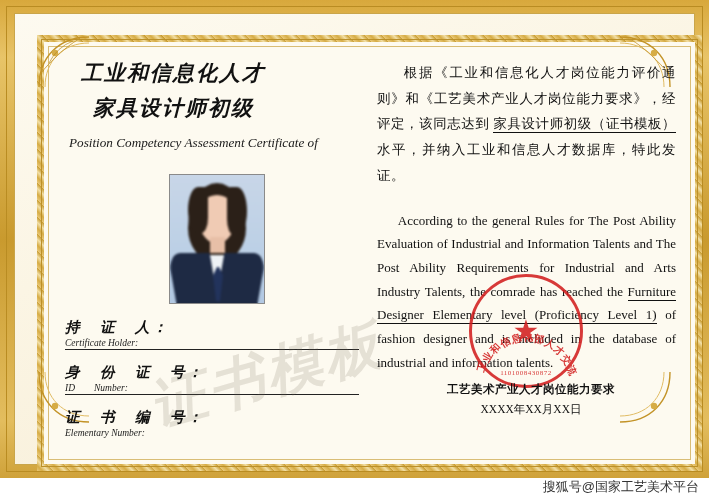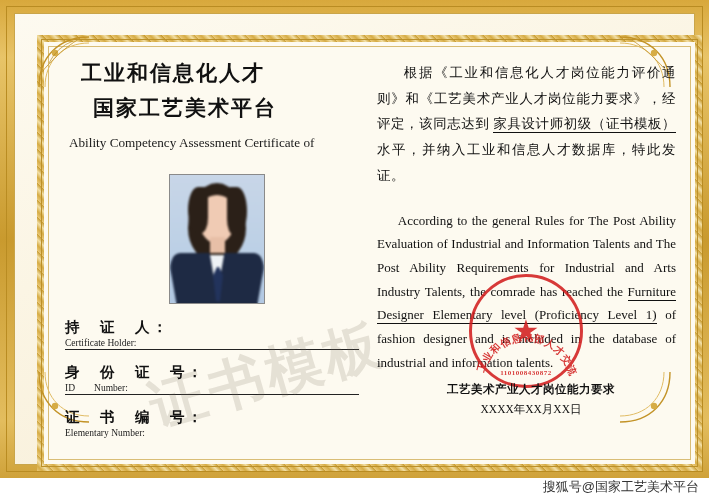--- a/index.html
+++ b/index.html
@@ -82,20 +82,21 @@
     position: absolute;
     left: 44px; top: 42px;
     width: 621px; height: 394px;
     display: flex;
   }
   .left-col {
     width: 300px;
     position: relative;
     padding-left: 6px;
     box-sizing: border-box;
+    font-style: italic;
   }
   .right-col {
     flex: 1;
     position: relative;
     padding: 4px 4px 0 18px;
     box-sizing: border-box;
   }
 
   
   .title-cn {
@@ -290,21 +291,20 @@
     color: #d21f1f;
   }
   .seal-bottom-text {
     position: absolute;
     bottom: 8px;
     left: 0; right: 0;
     text-align: center;
     font-size: 7px;
     letter-spacing: 0.5px;
     color: #d21f1f;
-    font-weight: bold;
   }
   .issuer {
     position: absolute;
     left: 72px;
     top: 326px;
     width: 200px;
     text-align: center;
     font-size: 11.5px;
     font-weight: bold;
     color: #111;
@@ -386,25 +386,25 @@
           <circle cx="20" cy="20" r="3.2" fill="#d6ac45"></circle>
         </svg>
       </div>
 
       <div class="content">
 
         <div class="left-col">
 
           <div class="title-cn">
             <div class="l1">工业和信息化人才</div>
-            <div class="l2">国家工艺美术平台</div>
+            <div class="l2">家具设计师初级</div>
           </div>
 
           <div class="title-en">
-            <div>Ability Competency Assessment Certificate of</div>
+            <div>Position Competency Assessment Certificate of</div>
           </div>
 
           <div class="photo-wrap">
             <div class="photo-bg"></div>
             <div class="photo-hair"></div>
             <div class="photo-face"></div>
             <div class="photo-hair-front-l"></div>
             <div class="photo-hair-front-r"></div>
             <div class="photo-neck"></div>
             <div class="photo-shirt"></div>

